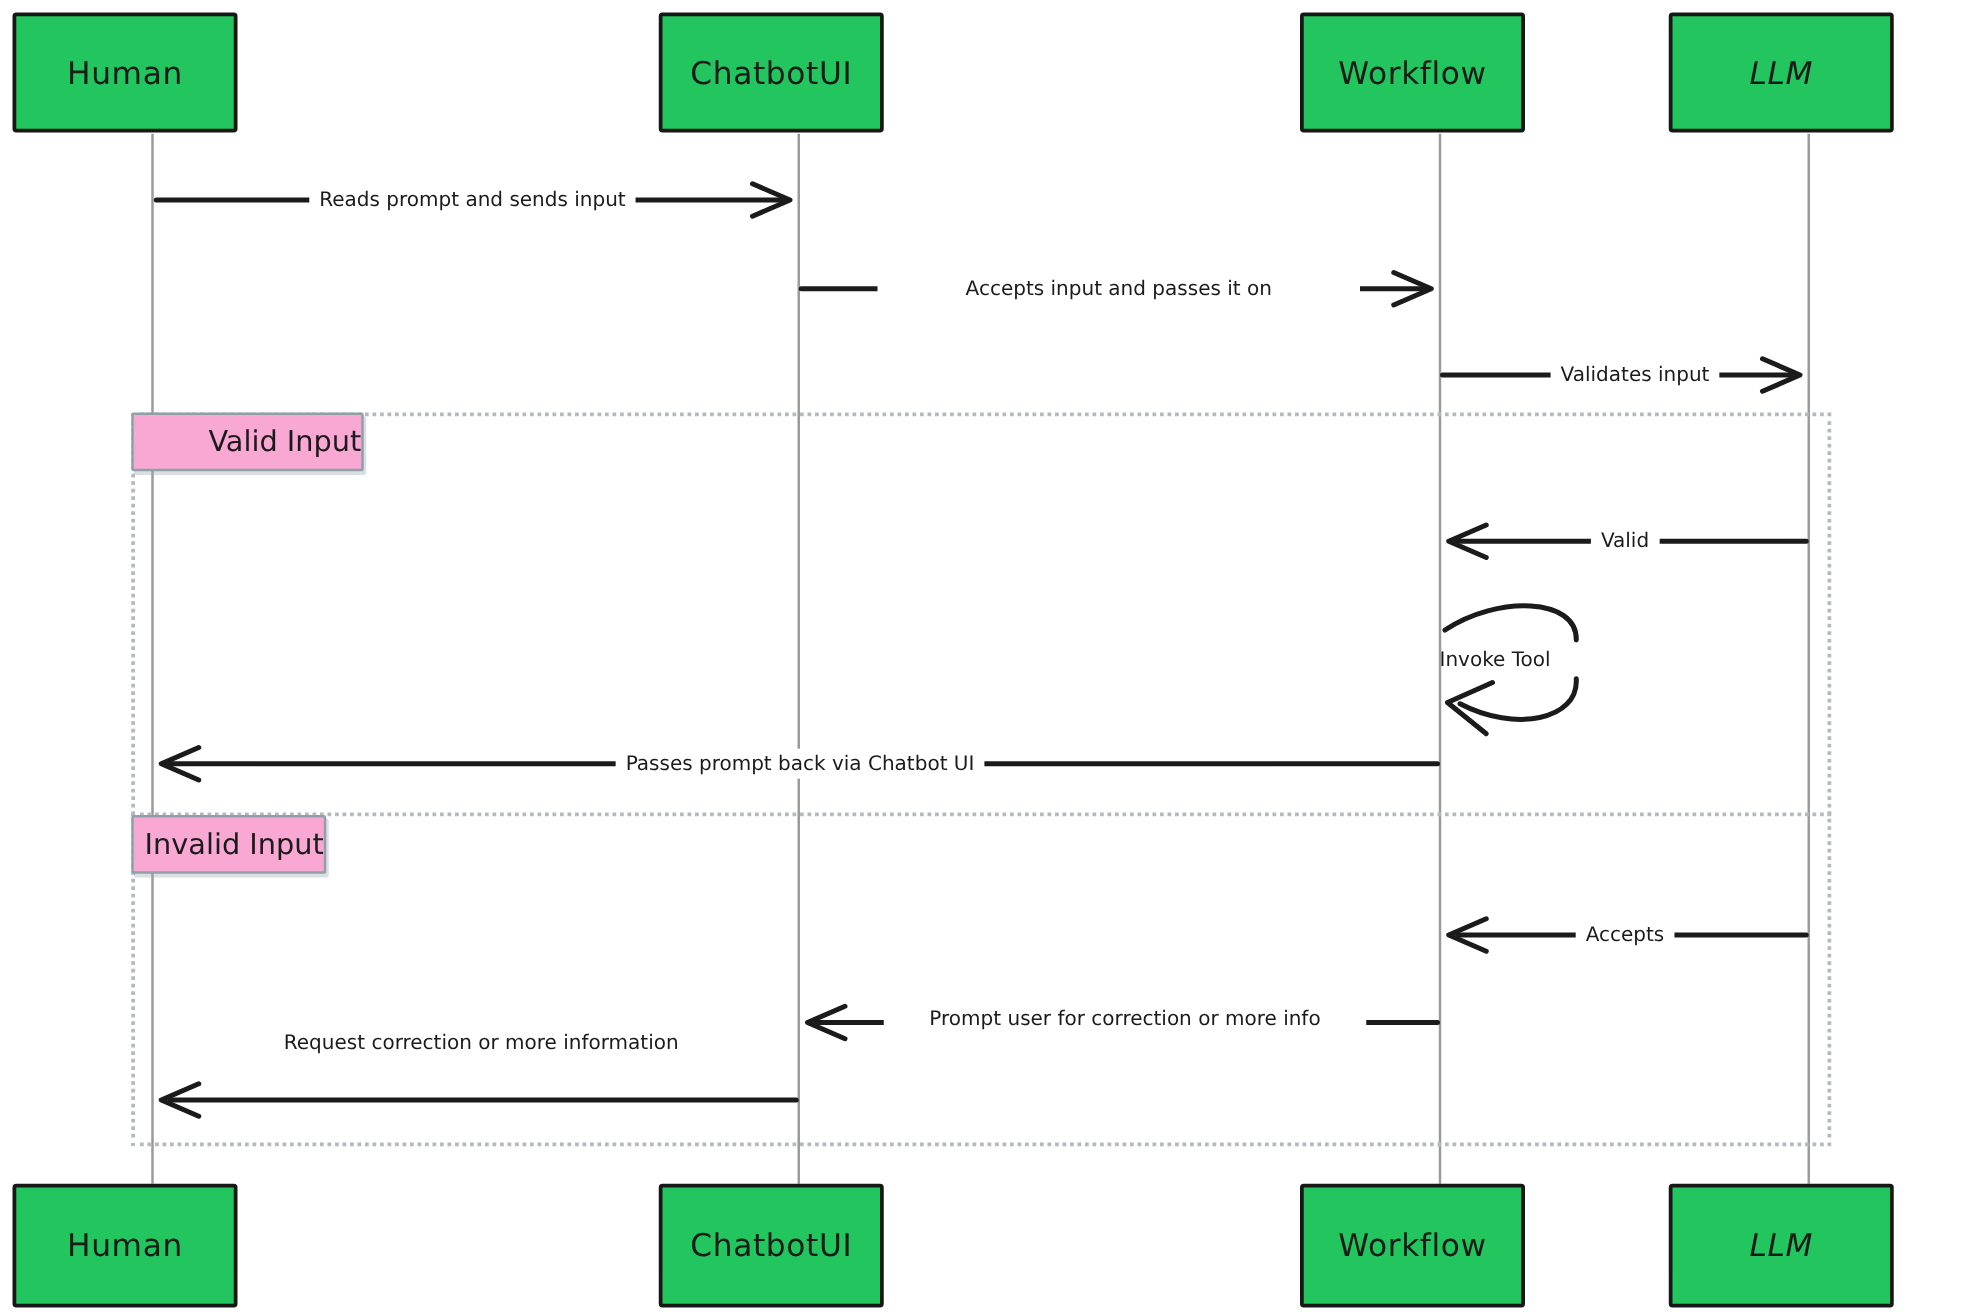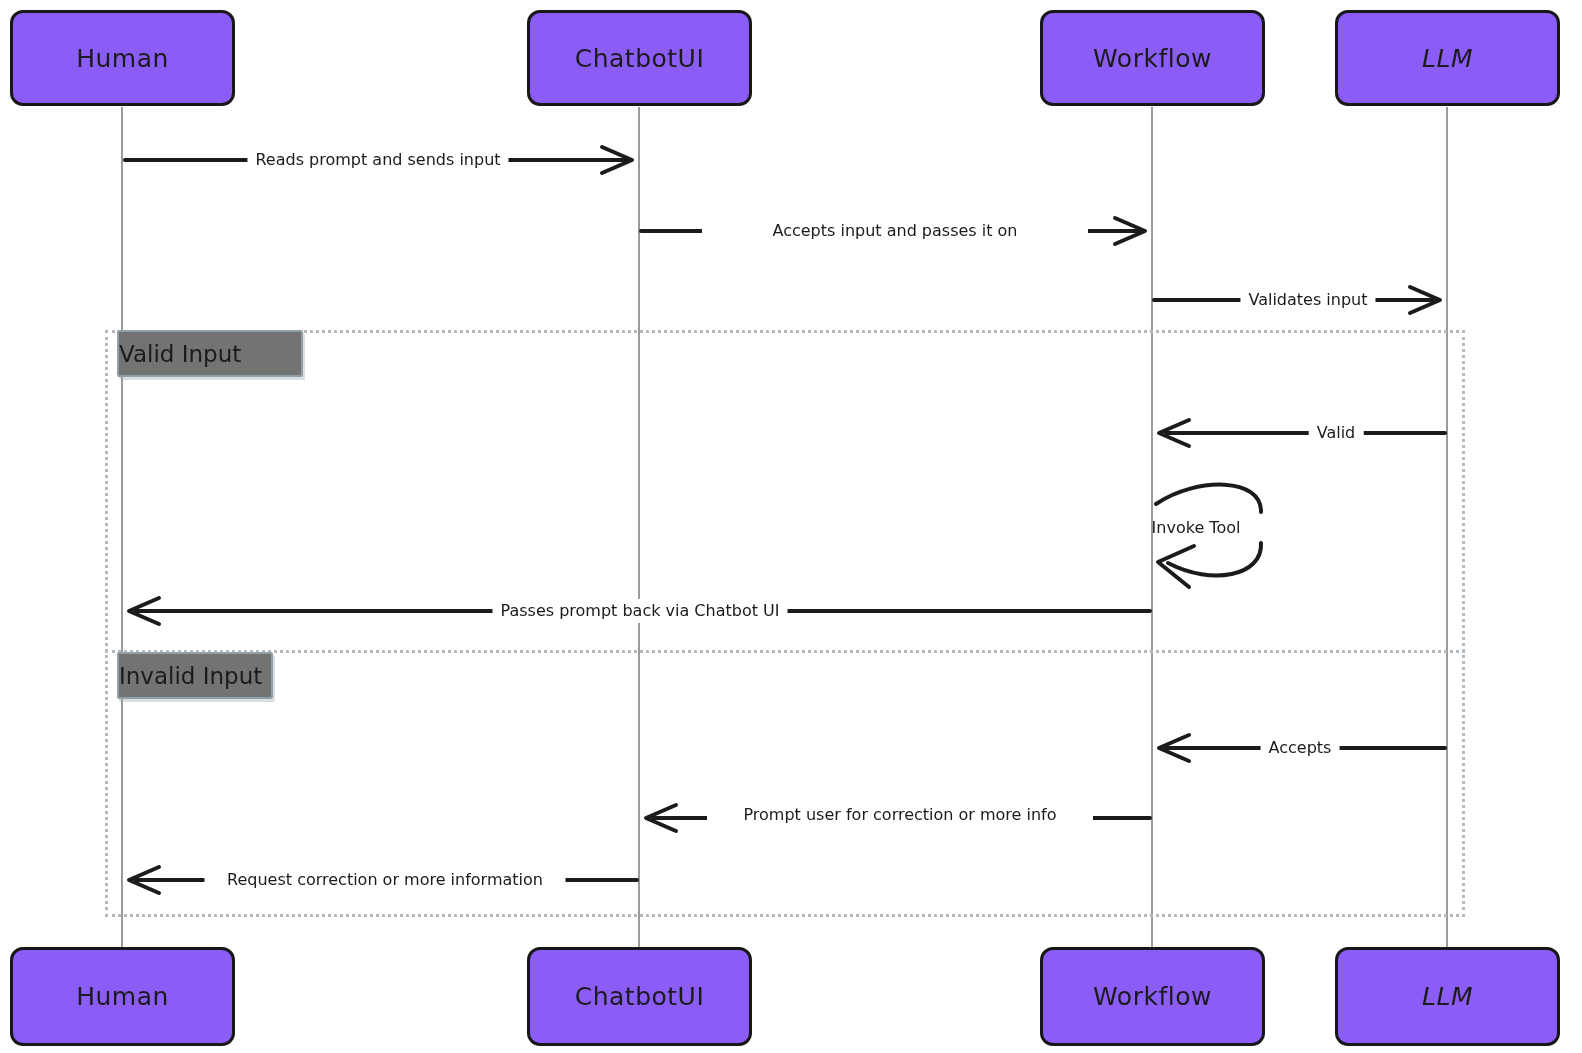--- a/index.html
+++ b/index.html
@@ -3,41 +3,41 @@
 <meta charset="utf-8">
 <style>
   html,body{margin:0;padding:0;background:#ffffff;}
   .canvas{
     position:relative;width:1582px;height:1053px;background:#ffffff;
     font-family:"DejaVu Sans",sans-serif;color:#1b1b1b;overflow:hidden;
   }
   svg.lines{position:absolute;left:0;top:0;width:1582px;height:1053px;}
 
   .actor-box{
-    position:absolute;width:225px;box-sizing:border-box;
-    border:3.5px solid #171717;border-radius:13px;background:#8b5cf6;
+    position:absolute;width:180px;box-sizing:border-box;
+    border:3.5px solid #171717;border-radius:3px;background:#22c55e;
     display:flex;align-items:center;justify-content:center;
     font-size:25px;letter-spacing:.5px;z-index:5;
   }
   .actor-top{top:10px;height:96px;}
   .actor-bottom{top:947px;height:99px;}
   .italic{font-style:italic;}
 
   .alt-frame{
     position:absolute;left:105px;top:330px;width:1360px;height:587px;
     box-sizing:border-box;border:3px dotted #b3bac0;z-index:1;
   }
   .alt-divider{
     position:absolute;left:105px;top:650px;width:1360px;height:0;
     border-top:3px dotted #b3bac0;z-index:1;
   }
   .section-label{
-    position:absolute;left:117px;box-sizing:border-box;
-    background:#737373;border:2.5px solid #8fa0a8;border-radius:2px;
-    display:flex;align-items:center;justify-content:flex-start;
+    position:absolute;left:105px;box-sizing:border-box;
+    background:#f9a8d4;border:2.5px solid #8fa0a8;border-radius:2px;
+    display:flex;align-items:center;justify-content:flex-end;
     font-size:23px;z-index:6;box-shadow:2px 3px 0 rgba(150,162,168,.35);
   }
   .msg-label{
     position:absolute;transform:translate(-50%,-50%);
     background:#ffffff;padding:2px 8px;font-size:16px;line-height:1.26;
     text-align:center;z-index:4;
   }
   .nowrap{white-space:nowrap;}
   .no-bg{background:transparent;padding:0;}
 </style>
@@ -84,26 +84,26 @@
       <path d="M 676,805 L 646,818 L 676,831"></path>
 
       <line x1="637" y1="880" x2="136" y2="880"></line>
       <path d="M 159,867 L 129,880 L 159,893"></path>
     </g>
   </svg>
 
   <div class="msg-label nowrap" style="left:378px;top:160px;">Reads prompt and sends input</div>
   <div class="msg-label" style="left:895px;top:231px;width:370px;">Accepts input and passes it on</div>
   <div class="msg-label nowrap" style="left:1297px;top:300px;margin-left:11px;">Validates input</div>
-  <div class="msg-label nowrap" style="left:1300px;top:433px;margin-left:36px;">Valid</div>
+  <div class="msg-label nowrap" style="left:1300px;top:433px;">Valid</div>
   <div class="msg-label nowrap no-bg" style="left:1196px;top:528px;">Invoke Tool</div>
   <div class="msg-label nowrap" style="left:640px;top:611px;">Passes prompt back via Chatbot UI</div>
   <div class="msg-label nowrap" style="left:1300px;top:748px;">Accepts</div>
   <div class="msg-label" style="left:900px;top:815px;width:370px;">Prompt user for correction or more info</div>
-  <div class="msg-label" style="left:385px;top:880px;width:345px;">Request correction or more information</div>
+  <div class="msg-label" style="left:385px;top:834px;width:345px;">Request correction or more information</div>
 
   <div class="section-label" style="top:330px;width:186px;height:47px;">
     <span>Valid Input</span>
   </div>
   <div class="section-label" style="top:652px;width:156px;height:47px;">
     <span>Invalid Input</span>
   </div>
 
   <div class="actor-box actor-top" style="left:10px;">
       <span>Human</span>

